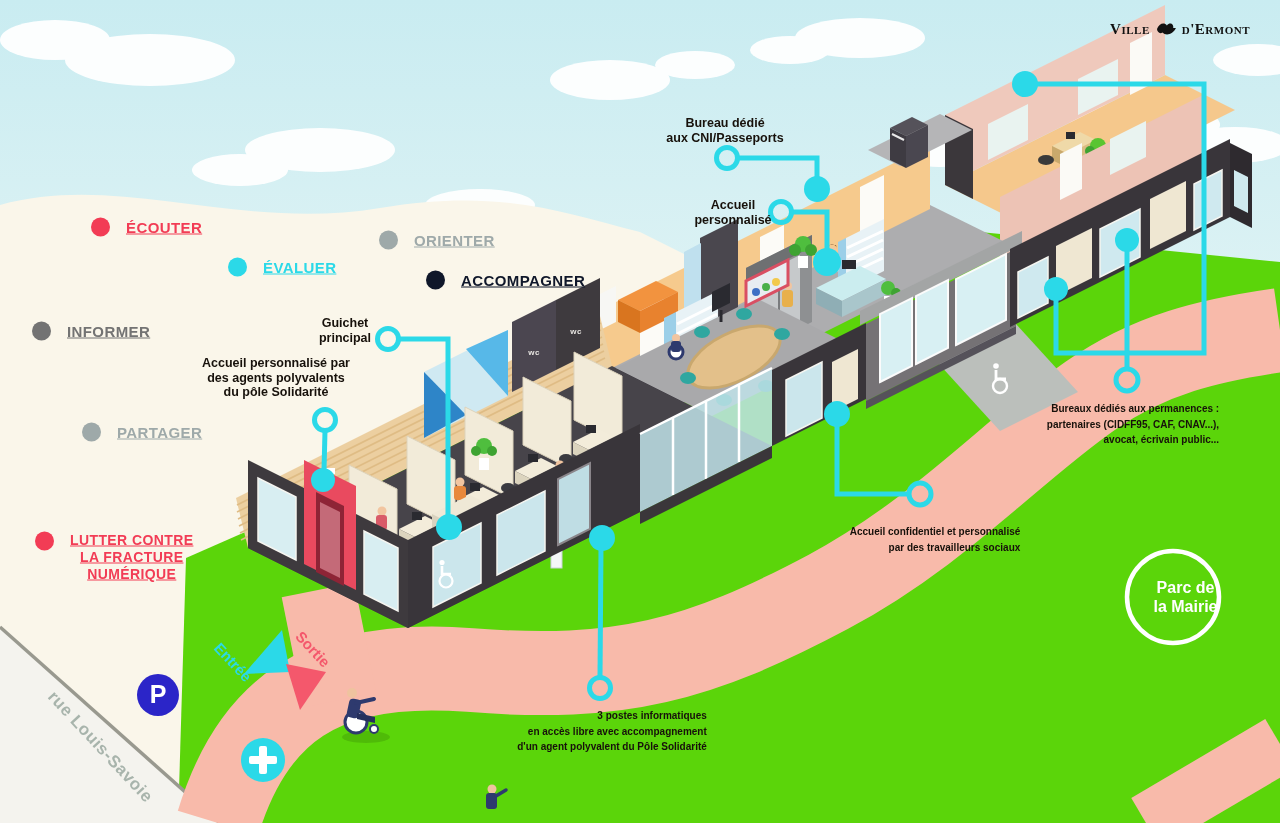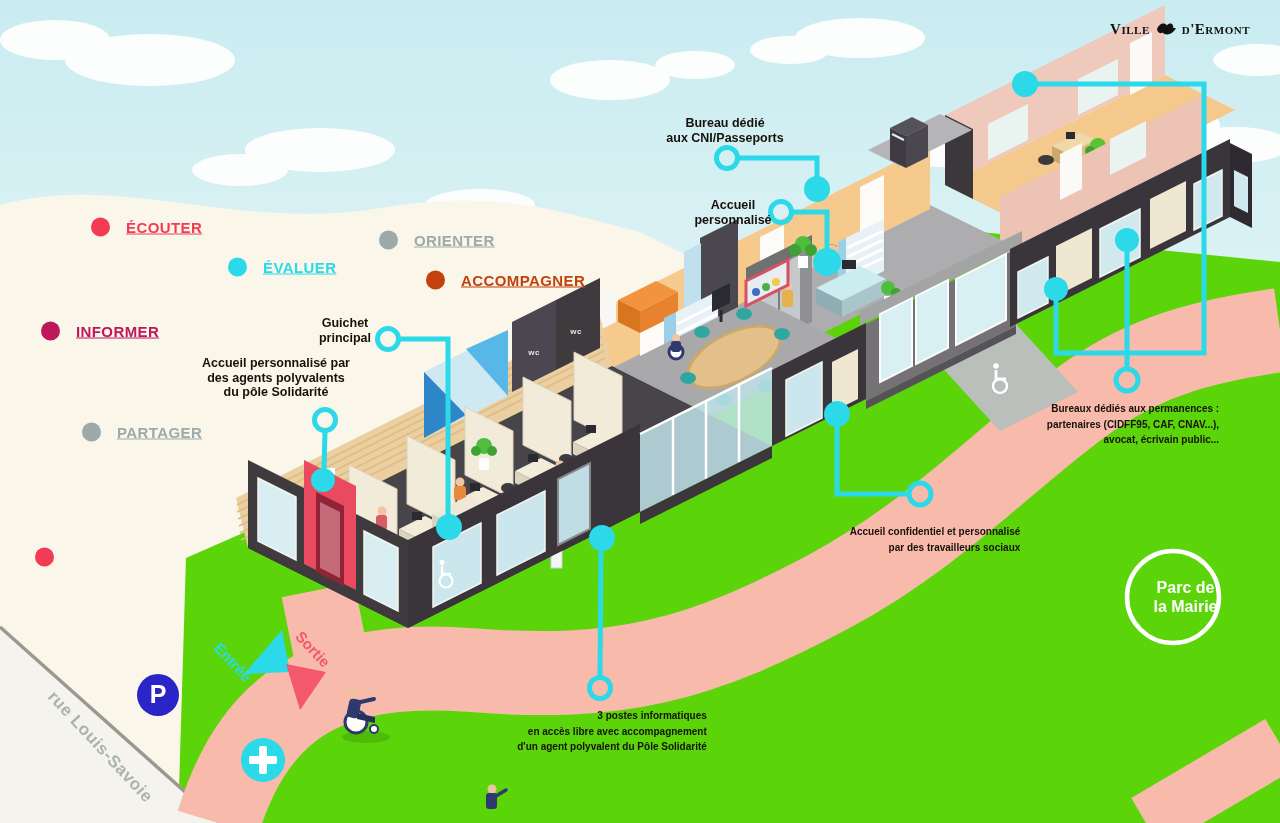--- a/index.html
+++ b/index.html
@@ -447,38 +447,43 @@
 </div>
 
 <div class="kw" style="left: 91px; top: 227px; color: rgb(242, 60, 85);">
       <span class="kw-dot"></span>
       <span>ÉCOUTER</span>
     </div>
 <div class="kw" style="left: 228px; top: 267px; color: rgb(43, 217, 232);">
       <span class="kw-dot"></span>
       <span>ÉVALUER</span>
     </div>
-<div class="kw" style="left: 41px; top: 331px; color: #be185d; text-align: center;">
+<div class="kw" style="left: 32px; top: 331px; color: #737373; text-align: center;">
       <span class="kw-dot"></span>
       <span>INFORMER</span>
     </div>
 <div class="kw" style="left: 379px; top: 240px; color: rgb(158, 169, 169); text-align: center;">
       <span class="kw-dot"></span>
       <span>ORIENTER</span>
     </div>
-<div class="kw" style="left: 426px; top: 280px; color: #c2410c;">
+<div class="kw" style="left: 426px; top: 280px; color: #0f172a;">
       <span class="kw-dot"></span>
       <span>ACCOMPAGNER</span>
     </div>
 <div class="kw" style="left: 82px; top: 432px; color: rgb(158, 169, 169);">
       <span class="kw-dot"></span>
       <span>PARTAGER</span>
     </div>
 <div class="kw kw-multi" style="left: 35px; top: 557px; color: rgb(242, 60, 85);">
   <span class="kw-dot"></span>
+  <span class="kw-lines">
+    <span>LUTTER CONTRE</span>
+    <span>LA FRACTURE</span>
+    <span>NUMÉRIQUE</span>
+  </span>
 </div>
 
 <div class="anno anno-sm" style="left:725px;top:116px">
   <span>Bureau dédié</span>
   <span>aux CNI/Passeports</span>
 </div>
 <div class="anno anno-sm" style="left:733px;top:198px">
   <span>Accueil</span>
   <span>personnalisé</span>
 </div>

